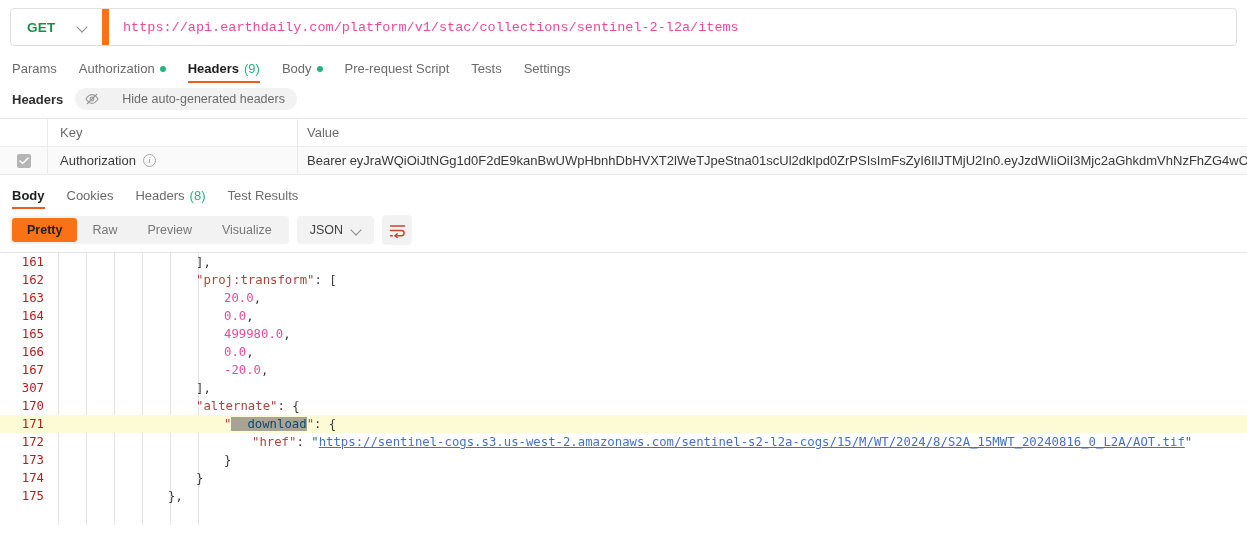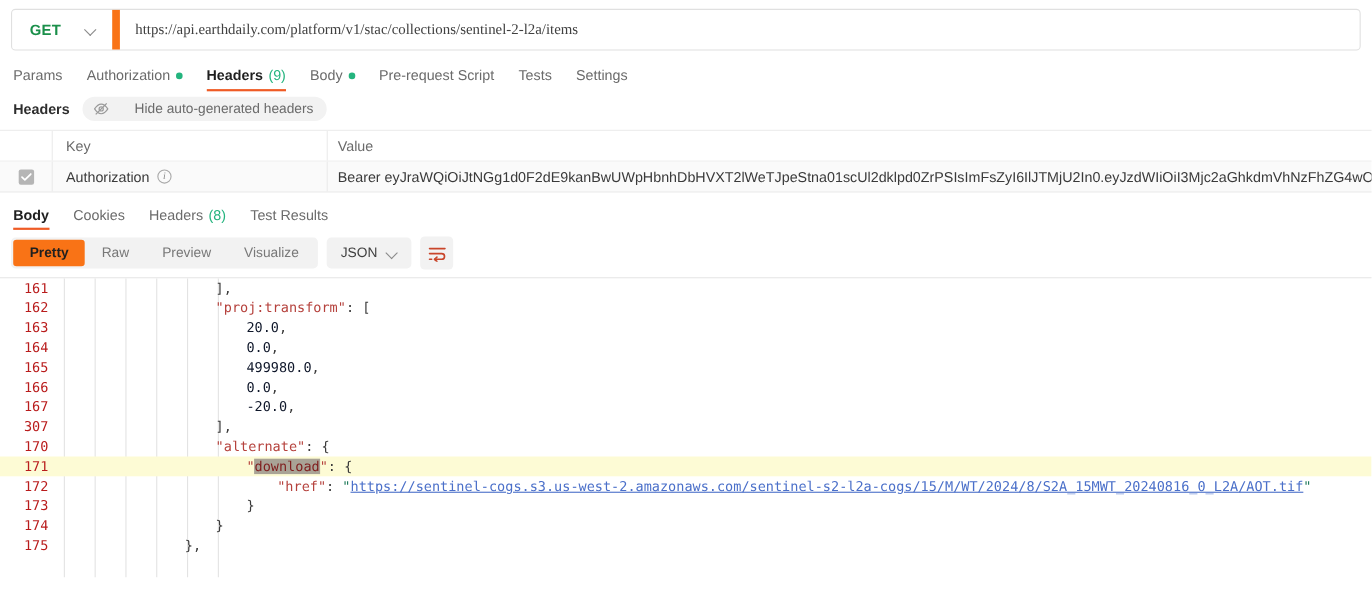--- a/index.html
+++ b/index.html
@@ -32,22 +32,22 @@
   }
   .chev { width: 11px; height: 11px; position: relative; flex: 0 0 auto; }
   .chev::before {
     content: ""; position: absolute; left: 0px; top: 1px;
     width: 7px; height: 7px;
     border-right: 1.3px solid #8a8a8a; border-bottom: 1.3px solid #8a8a8a;
     transform: rotate(45deg);
   }
   .url-input {
     flex: 1; border: none; outline: none; background: transparent;
-    font-family: Liberation Serif, serif;
-    font-size: 13.5px; color: #404040;
+    font-family: Liberation Mono, monospace;
+    font-size: 13.5px; color: #ec4899;
     padding: 0 14px;
   }
 
   
   .req-tabs {
     display: flex; align-items: flex-end;
     padding: 0 10px; margin-top: 9px;
     height: 28px;
     gap: 0;
   }
@@ -177,24 +177,24 @@
   .ctext { position: absolute; left: 56px; top: 0; }
   .guides {
     position: absolute; left: 0; top: 0; bottom: 0; right: 0;
     pointer-events: none;
   }
   .guide {
     position: absolute; top: 0; bottom: 0; width: 1px;
     background: #e3e3e3;
   }
   .tok-key   { color: #b5413c; }
-  .tok-num   { color: #0f172a; }
+  .tok-num   { color: #ec4899; }
   .tok-punct { color: #3a3a3a; }
   .tok-link  { color: #4a6fc9; text-decoration: underline; }
-  .tok-match { background: #a9a396; color: #7f1d1d; }
+  .tok-match { background: #a9a396; color: #0c4a6e; padding-left: 16px; }
   .tok-quote { color: #b5413c; }
   .tok-squote{ color: #1f7a5a; }
 </style>
 </head>
 <body>
 
 <div class="urlbar-wrap">
   <div class="urlbar">
     <div class="method-box">
       <span class="method-label">GET</span>

